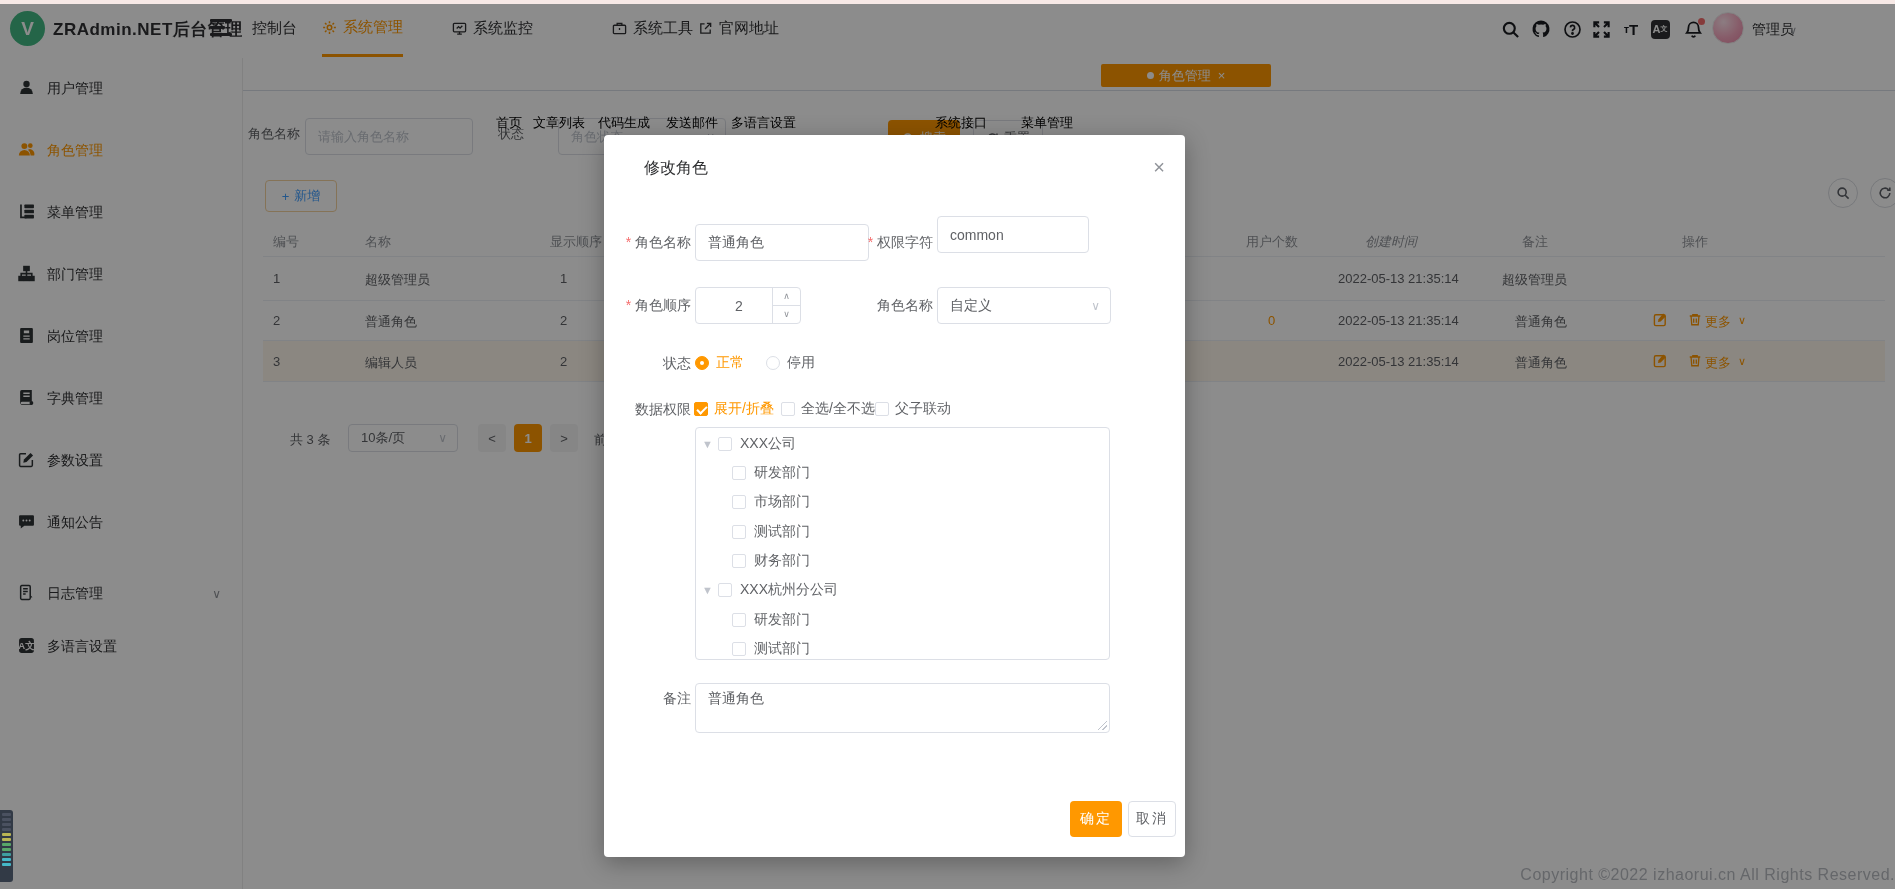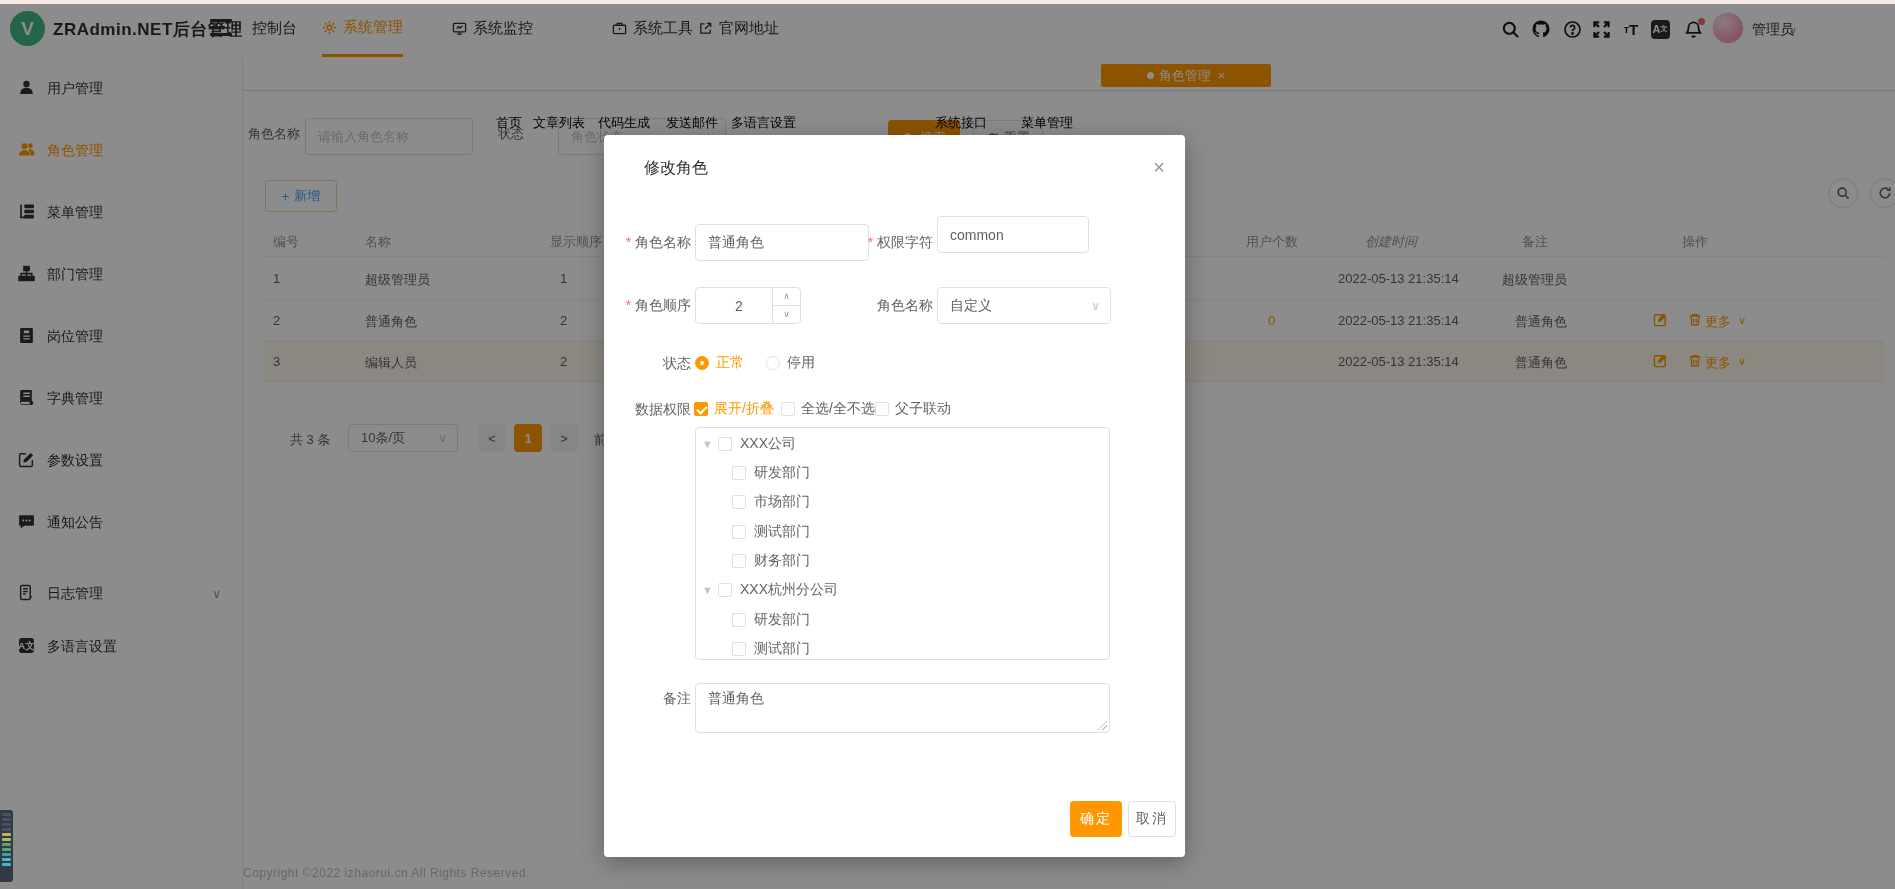--- a/index.html
+++ b/index.html
@@ -69,22 +69,22 @@
   .hline { position:absolute; height:1px; background:#ebeef5; }
   .row-highlight { position:absolute; background:#fdf6ec; }
   .op-icon { position:absolute; color:#ff9800; cursor:pointer; }
   .op-more { position:absolute; color:#ff9800; font-size:13px; cursor:pointer; }
 
   .pg-box { position:absolute; height:28px; border-radius:4px; font-size:13px; display:flex; align-items:center;
     justify-content:center; cursor:pointer; }
   .pg-gray { background:#f4f4f5; color:#606266; }
   .pg-active { background:#ff9800; color:#fff; font-weight:bold; }
 
-  .footer-copy { position:absolute; left:243px; top:866px; width:1652px; text-align:left;
-    font-size:12px; color:#b9bcc2; letter-spacing:.5px; }
+  .footer-copy { position:absolute; left:243px; top:866px; width:1652px; text-align:right;
+    font-size:16px; color:#b9bcc2; letter-spacing:.5px; }
 
   
   .overlay { position:absolute; left:0; top:0; width:1895px; height:889px; background:rgba(0,0,0,.45); z-index:50; }
   .modal { position:absolute; left:604px; top:135px; width:581px; height:722px; background:#fff; border-radius:4px;
     box-shadow:0 6px 24px rgba(0,0,0,.3); z-index:60; }
   .modal-title { position:absolute; left:24px; top:23px; font-size:16px; color:#303133;margin-left:16px; }
   .modal-close { position:absolute; right:20px; top:22px; font-size:20px; color:#909399; cursor:pointer; line-height:1; }
   .f-label { position:absolute; font-size:14px; color:#606266; text-align:right; white-space:nowrap; }
   .req::before { content:"* "; color:#f56c6c; }
   .m-input { position:absolute; border:1px solid #dcdfe6; border-radius:4px; background:#fff; }

